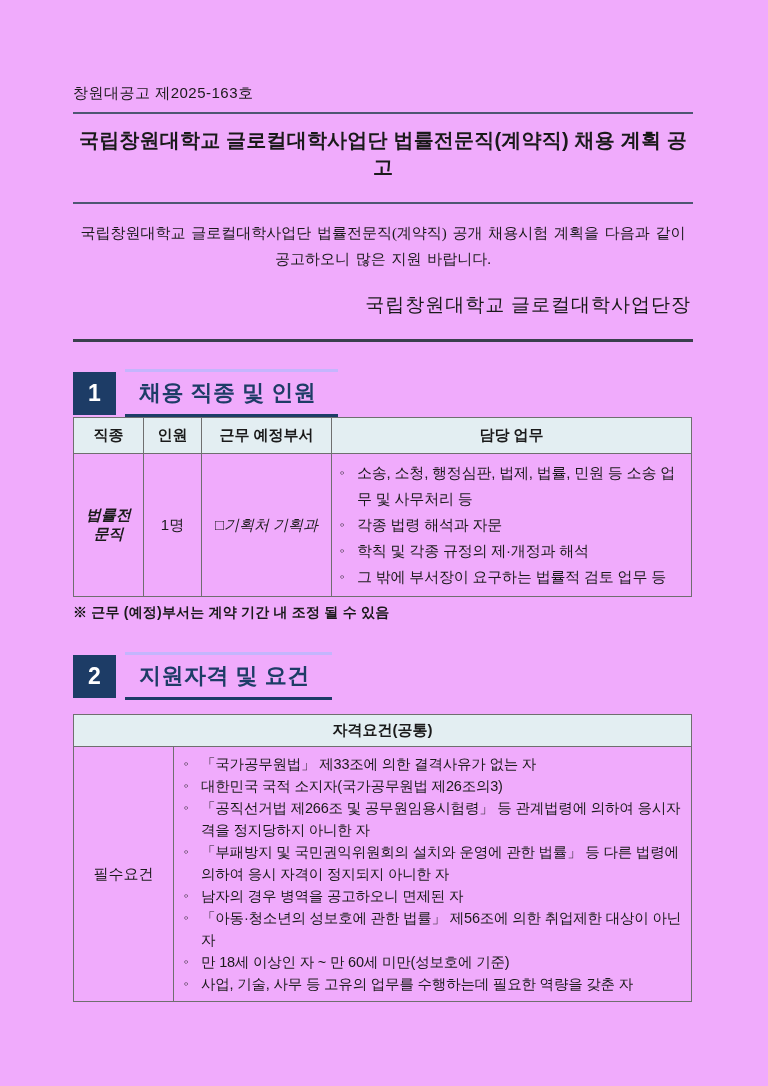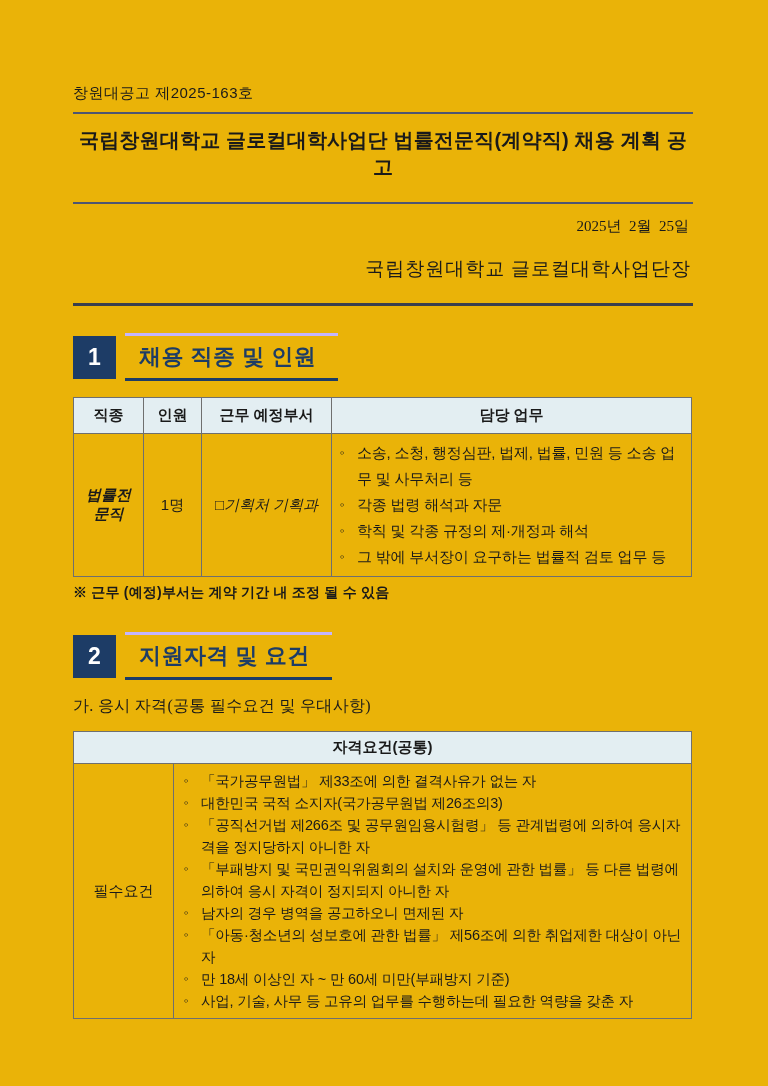--- a/index.html
+++ b/index.html
@@ -1,19 +1,19 @@
 <!DOCTYPE html>
 <html lang="ko"><head>
 <meta charset="utf-8">
 <style>
   html,body{margin:0;padding:0;background:#ffffff;}
   .page{
     position:relative;
     width:768px;height:1086px;
-    background:#eab308;
+    background:#f0abfc;
     font-family:"Liberation Sans",sans-serif;
     color:#1a1a1a;
     overflow:hidden;
     box-sizing:border-box;
   }
   .content{padding:84px 75px 0 73px;box-sizing:border-box;}
 
   .doc-number{font-size:15px;letter-spacing:.5px;}
 
   .rule-thin{border:none;border-top:2px solid #4e5672;margin:9px 0 0 0;}
@@ -45,21 +45,21 @@
     display:flex;align-items:center;justify-content:center;
     font-size:23px;font-weight:bold;
   }
   .section-title{
     color:#1d3c66;font-size:22px;font-weight:bold;
     border-top:3px solid #c4b5fd;border-bottom:3px solid #1d3c66;
     padding:6px 22px 6px 14px;letter-spacing:.5px;
   }
 
   table{border-collapse:collapse;width:618px;table-layout:fixed;}
-  .tbl1{margin-top:16px;padding-left:44px;}
+  .tbl1{padding-left:44px;}
   table, .tbl1 th, .tbl1 td, .tbl2 th, .tbl2 td{border:1px solid #6f6f6f;}
   table{border:1.5px solid #3d3d3d;}
   th{
     background:#e3eef2;font-size:15px;font-weight:bold;
     padding:8px 4px;text-align:center;
   }
   .tbl1 td{font-size:15px;padding:6px 8px;vertical-align:middle;}
   .cell-center{text-align:center;}
   .cell-job{font-weight:bold;font-style:italic;}
   .cell-dept{font-size:14px;text-align:center;white-space:nowrap;font-style:italic;}
@@ -91,21 +91,21 @@
 <body>
 
 <div class="page">
   <div class="content">
 
     <div class="doc-number">창원대공고 제2025-163호</div>
     <hr class="rule-thin">
     <div class="main-title">국립창원대학교 글로컬대학사업단 법률전문직(계약직) 채용 계획 공고</div>
     <hr class="rule-thin">
 
-    <div class="date-line">2025년  2월  25일</div>
+    <div class="intro">국립창원대학교 글로컬대학사업단 법률전문직(계약직) 공개 채용시험 계획을 다음과 같이 공고하오니 많은 지원 바랍니다.</div>
     <div class="signature">국립창원대학교 글로컬대학사업단장</div>
 
     <hr class="rule-thick">
 
     <div class="section-heading">
       <div class="section-num">1</div>
       <div class="section-title">채용 직종 및 인원</div>
     </div>
 
     <table class="tbl1">
@@ -150,21 +150,20 @@
       </tbody>
     </table>
 
     <div class="note">※ 근무 (예정)부서는 계약 기간 내 조정 될 수 있음</div>
 
     <div class="section-heading" style="margin-top:30px;">
       <div class="section-num">2</div>
       <div class="section-title">지원자격 및 요건</div>
     </div>
 
-    <div class="subtitle">가. 응시 자격(공통 필수요건 및 우대사항)</div>
 
     <table class="tbl2">
       <colgroup>
           <col class="q1">
           <col class="q2">
         </colgroup>
       <thead>
         <tr>
           <th colspan="2">자격요건(공통)</th>
         </tr>
@@ -192,21 +191,21 @@
               <div class="bullet-item">
                 <span class="bullet">◦</span>
                 <span class="bullet-text">남자의 경우 병역을 공고하오니 면제된 자</span>
               </div>
               <div class="bullet-item">
                 <span class="bullet">◦</span>
                 <span class="bullet-text">「아동·청소년의 성보호에 관한 법률」 제56조에 의한 취업제한 대상이 아닌 자</span>
               </div>
               <div class="bullet-item">
                 <span class="bullet">◦</span>
-                <span class="bullet-text">만 18세 이상인 자 ~ 만 60세 미만(부패방지 기준)</span>
+                <span class="bullet-text">만 18세 이상인 자 ~ 만 60세 미만(성보호에 기준)</span>
               </div>
               <div class="bullet-item">
                 <span class="bullet">◦</span>
                 <span class="bullet-text">사업, 기술, 사무 등 고유의 업무를 수행하는데 필요한 역량을 갖춘 자</span>
               </div>
             </td>
         </tr>
 
       </tbody>
     </table>

